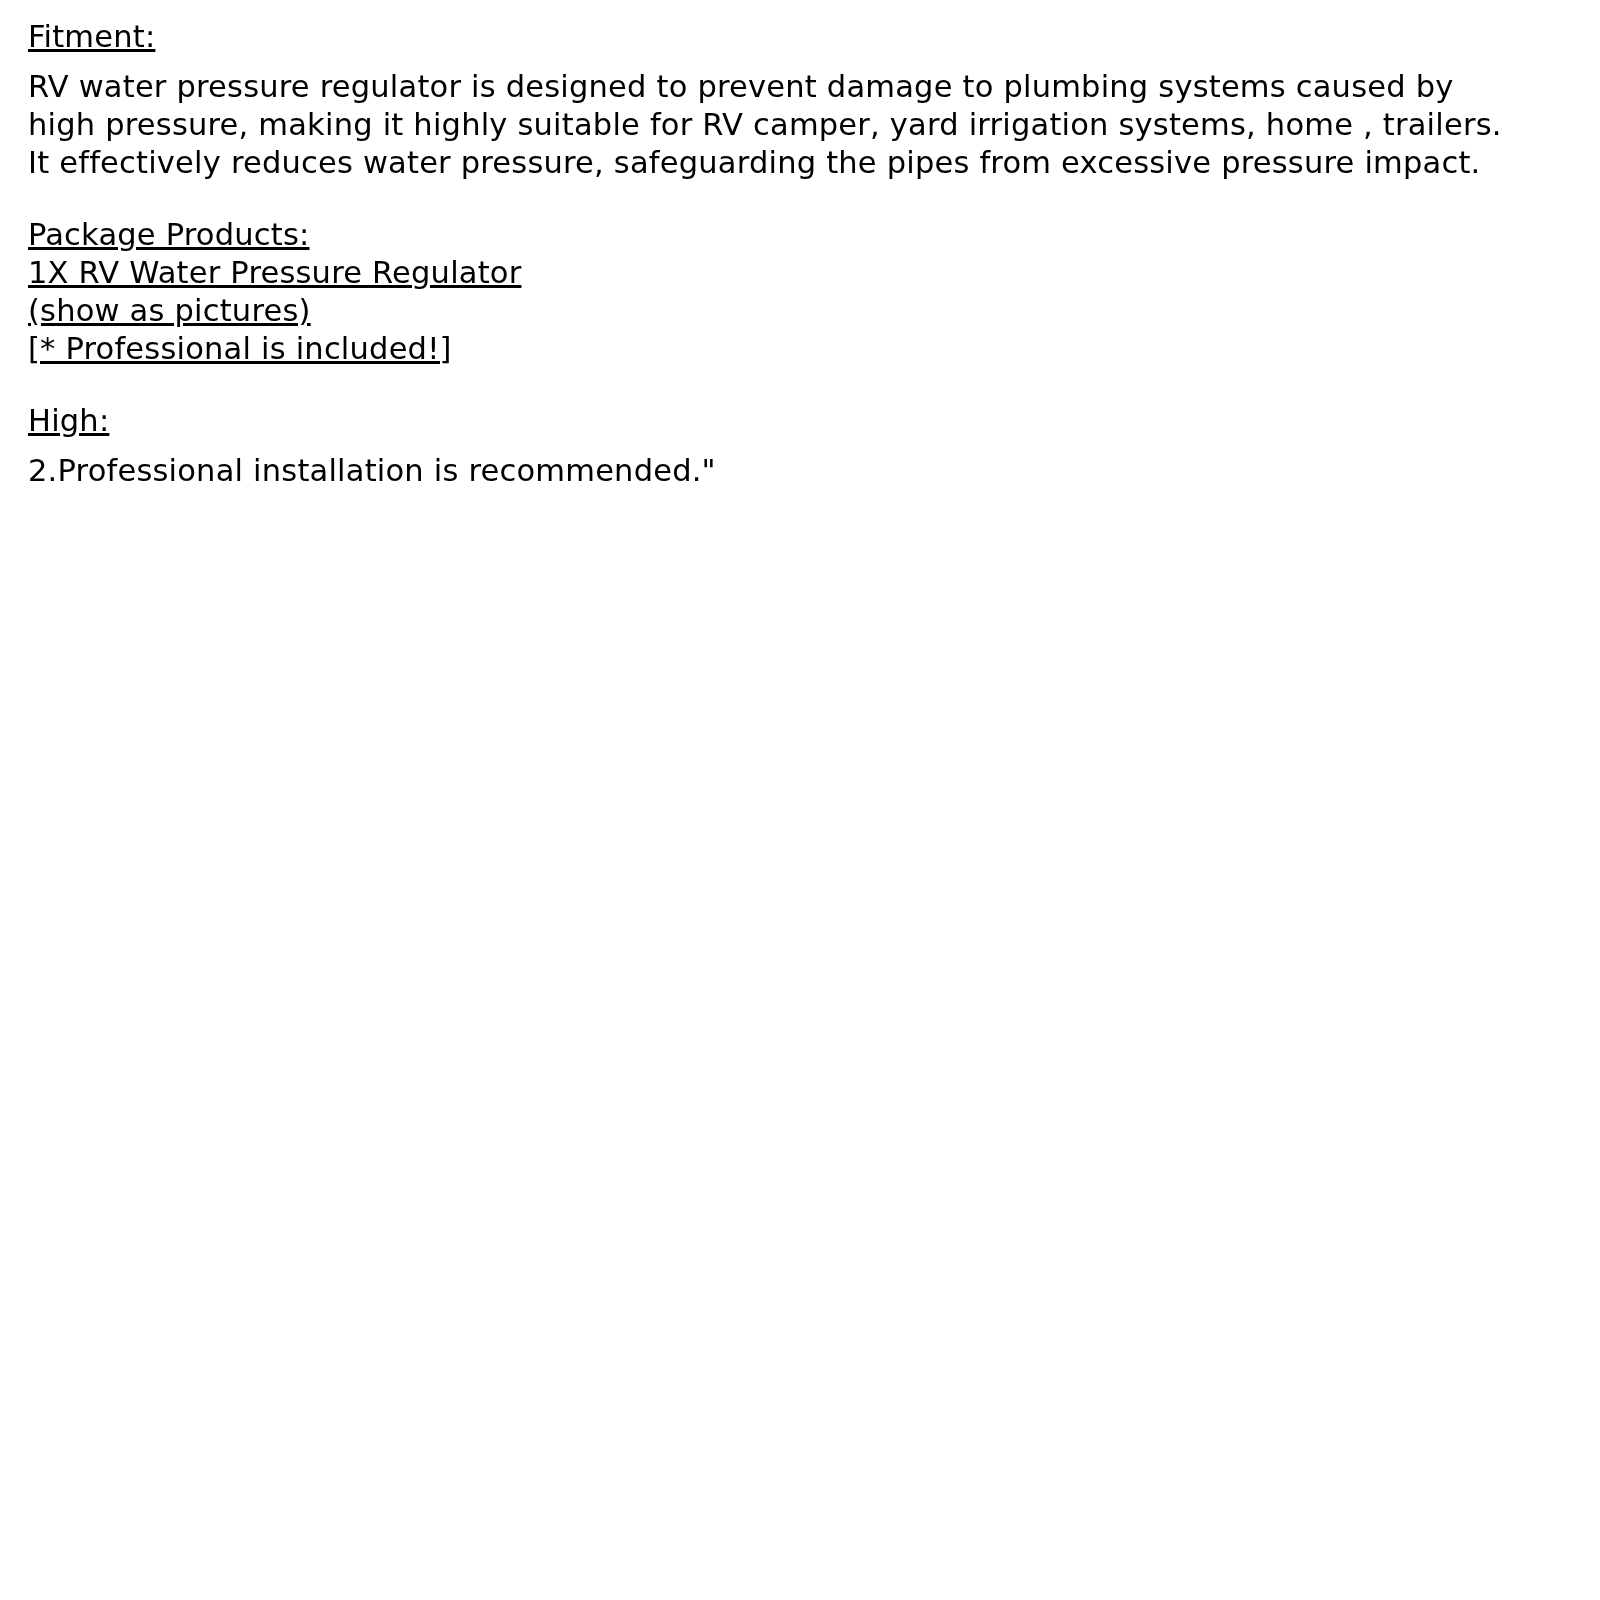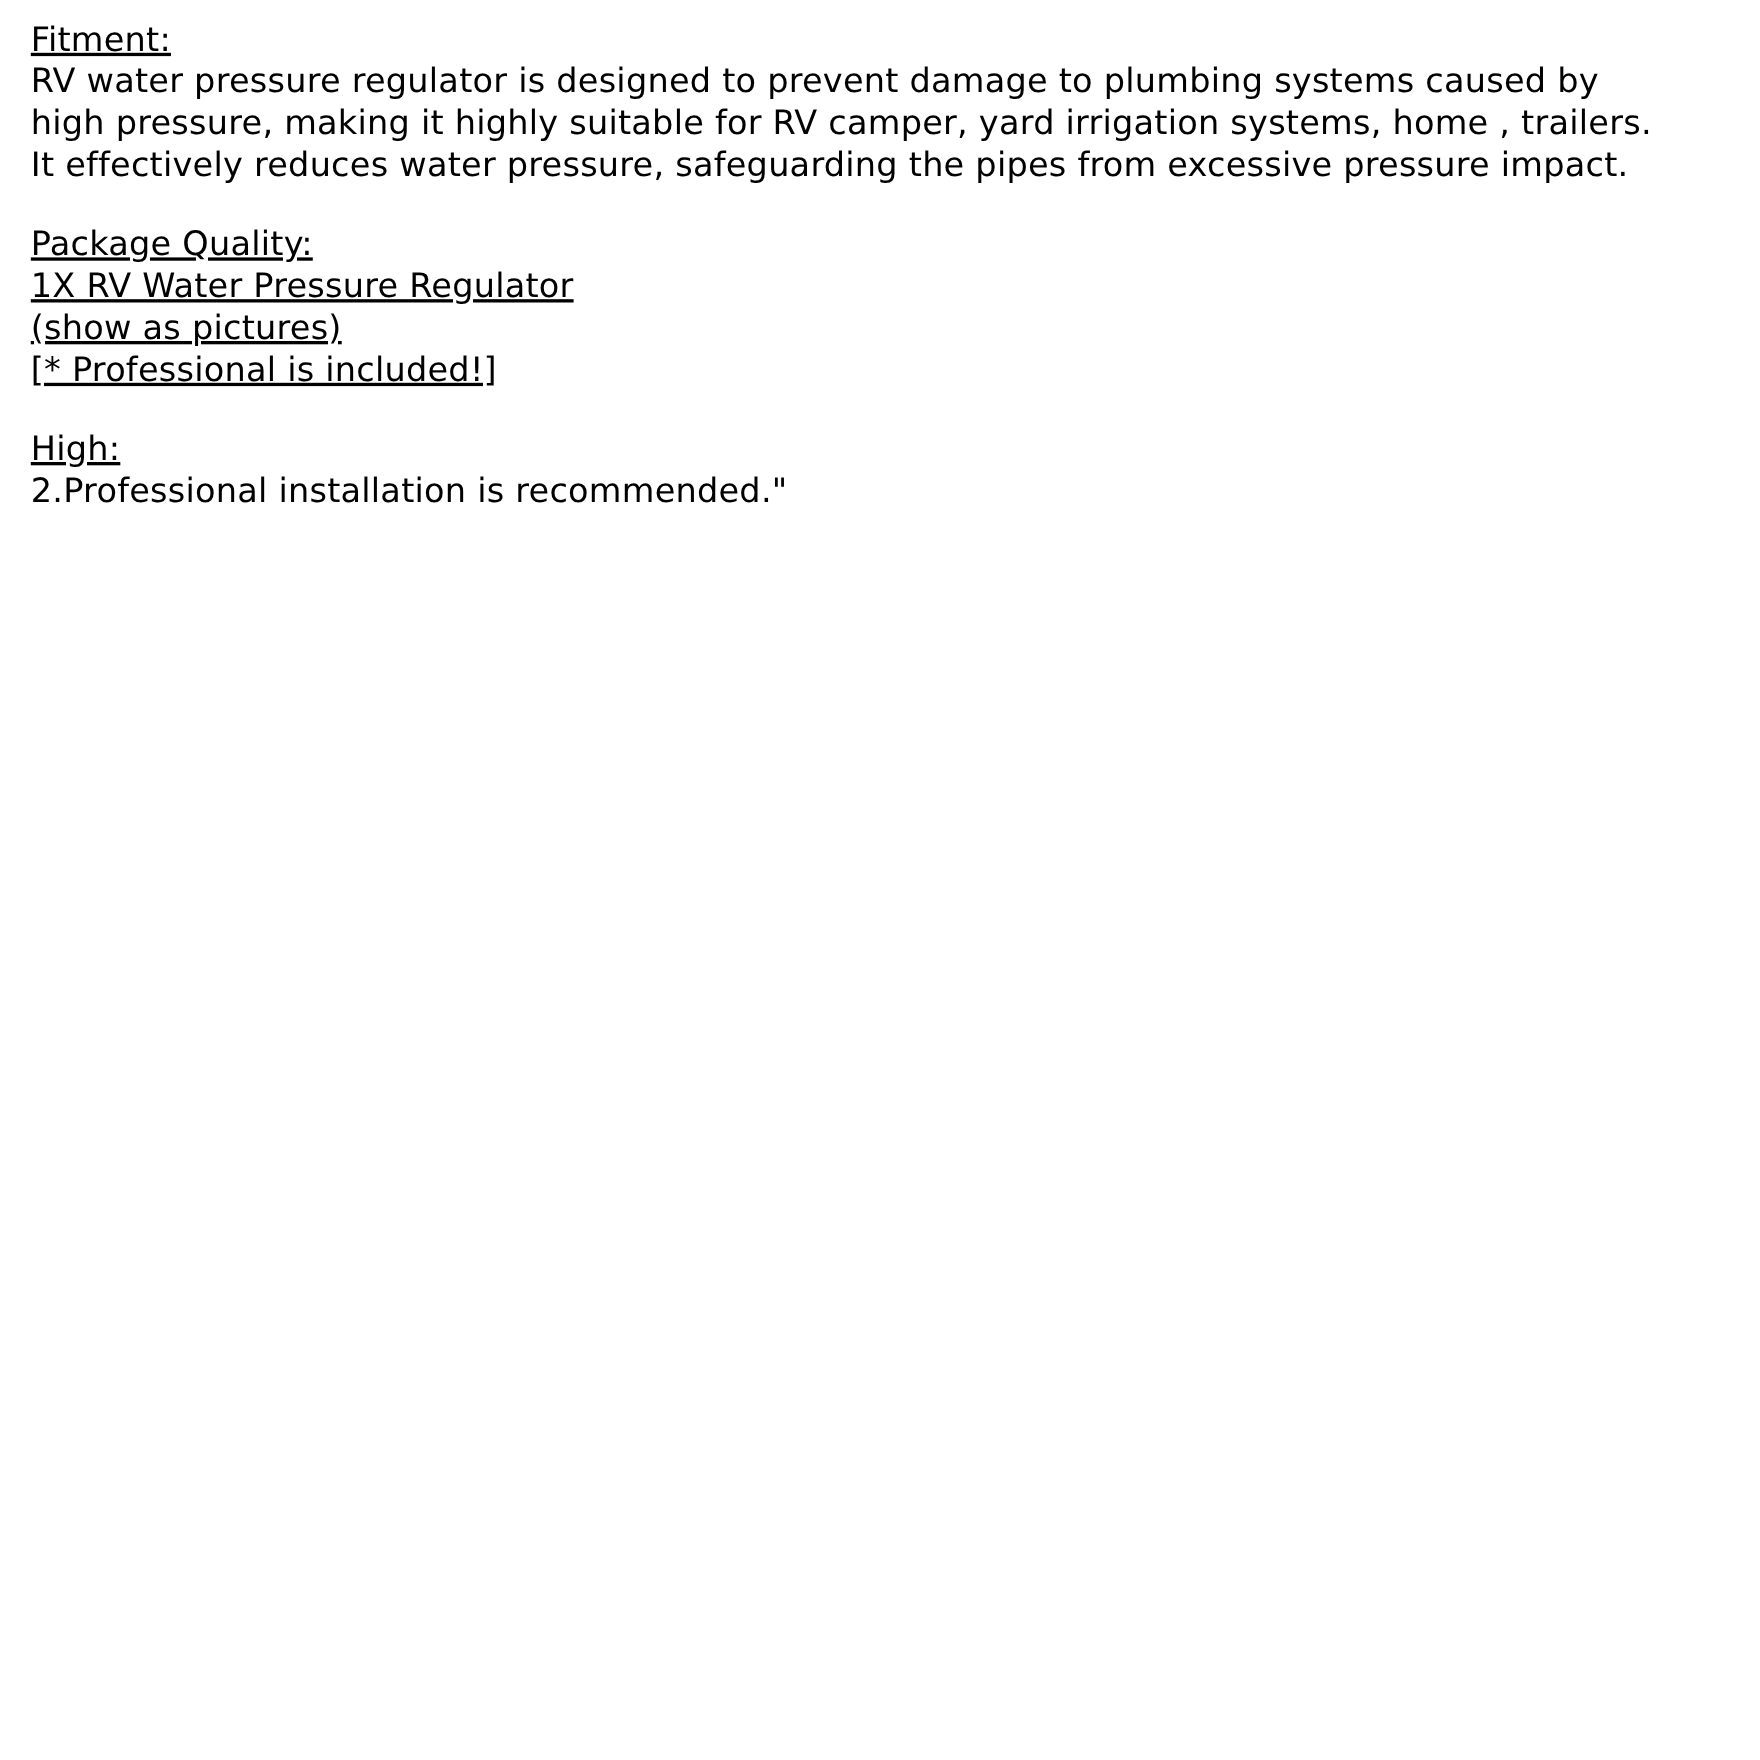--- a/index.html
+++ b/index.html
@@ -33,34 +33,35 @@
     letter-spacing: 0.2px;
     white-space: pre-wrap;
     word-wrap: break-word;
     text-decoration: underline;
   }
   .para {
     font-size: 30.5px;
     line-height: 38px;
     letter-spacing: 0.2px;
     max-width: 1500px;
+    margin-top: 12px;
   }
 </style>
 </head>
 <body>
 
 <div class="page">
 
   <div class="block">
     <div class="line">Fitment:</div>
     <div class="para">RV water pressure regulator is designed to prevent damage to plumbing systems caused by high pressure, making it highly suitable for RV camper, yard irrigation systems, home , trailers. It effectively reduces water pressure, safeguarding the pipes from excessive pressure impact.</div>
   </div>
 
   <div class="block">
-    <div class="line">Package Quality:</div>
+    <div class="line">Package Products:</div>
     <div class="line">1X RV Water Pressure Regulator</div>
     <div class="line">(show as pictures)</div>
     <div class="line">[* Professional is included!]</div>
   </div>
 
   <div class="block">
     <div class="line">High:</div>
     <div class="para">2.Professional installation is recommended."</div>
   </div>
 

